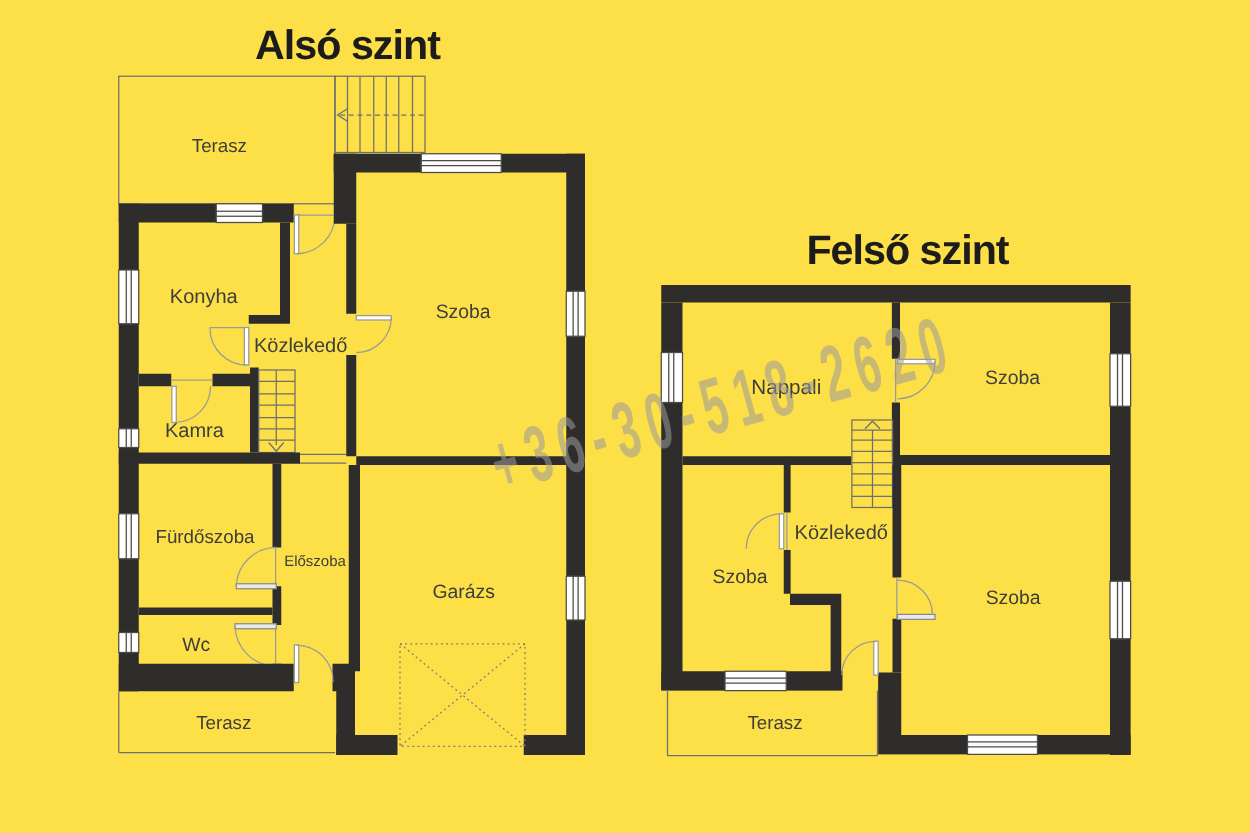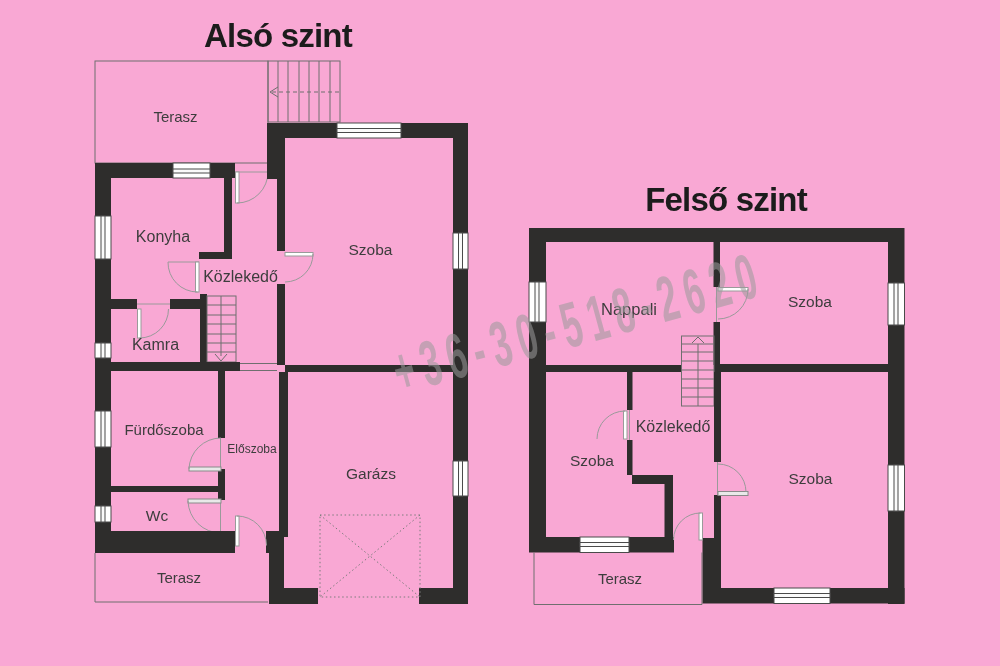--- a/index.html
+++ b/index.html
@@ -1,16 +1,16 @@
 <!DOCTYPE html>
 <html><head>
 <meta charset="utf-8">
 <style>
   html,body{margin:0;padding:0;background:#ffffff;}
-  #page{position:relative;width:1000px;height:666px;background:#f9a8d4;overflow:hidden;
+  #page{position:relative;width:1000px;height:666px;background:#fde047;overflow:hidden;
         font-family:"Liberation Sans", sans-serif;}
   svg{position:absolute;left:0;top:0;}
   .lbl{fill:#3d3d3d;font-family:"Liberation Sans", sans-serif;}
   .ttl{fill:#1c1c1c;font-family:"Liberation Sans", sans-serif;font-weight:bold;}
   .wall{fill:#2e2d2c;}
   .thin{stroke:#6f6f6f;stroke-width:1;fill:none;}
   .arc{stroke:#9a9a9a;stroke-width:1;fill:none;}
   .leaf{stroke:#8a8a8a;stroke-width:1;fill:#e9e9e9;}
   .stair{stroke:#6f6f6f;stroke-width:1;fill:none;}
   .win{stroke:#4a4a4a;stroke-width:1;fill:#ffffff;}

